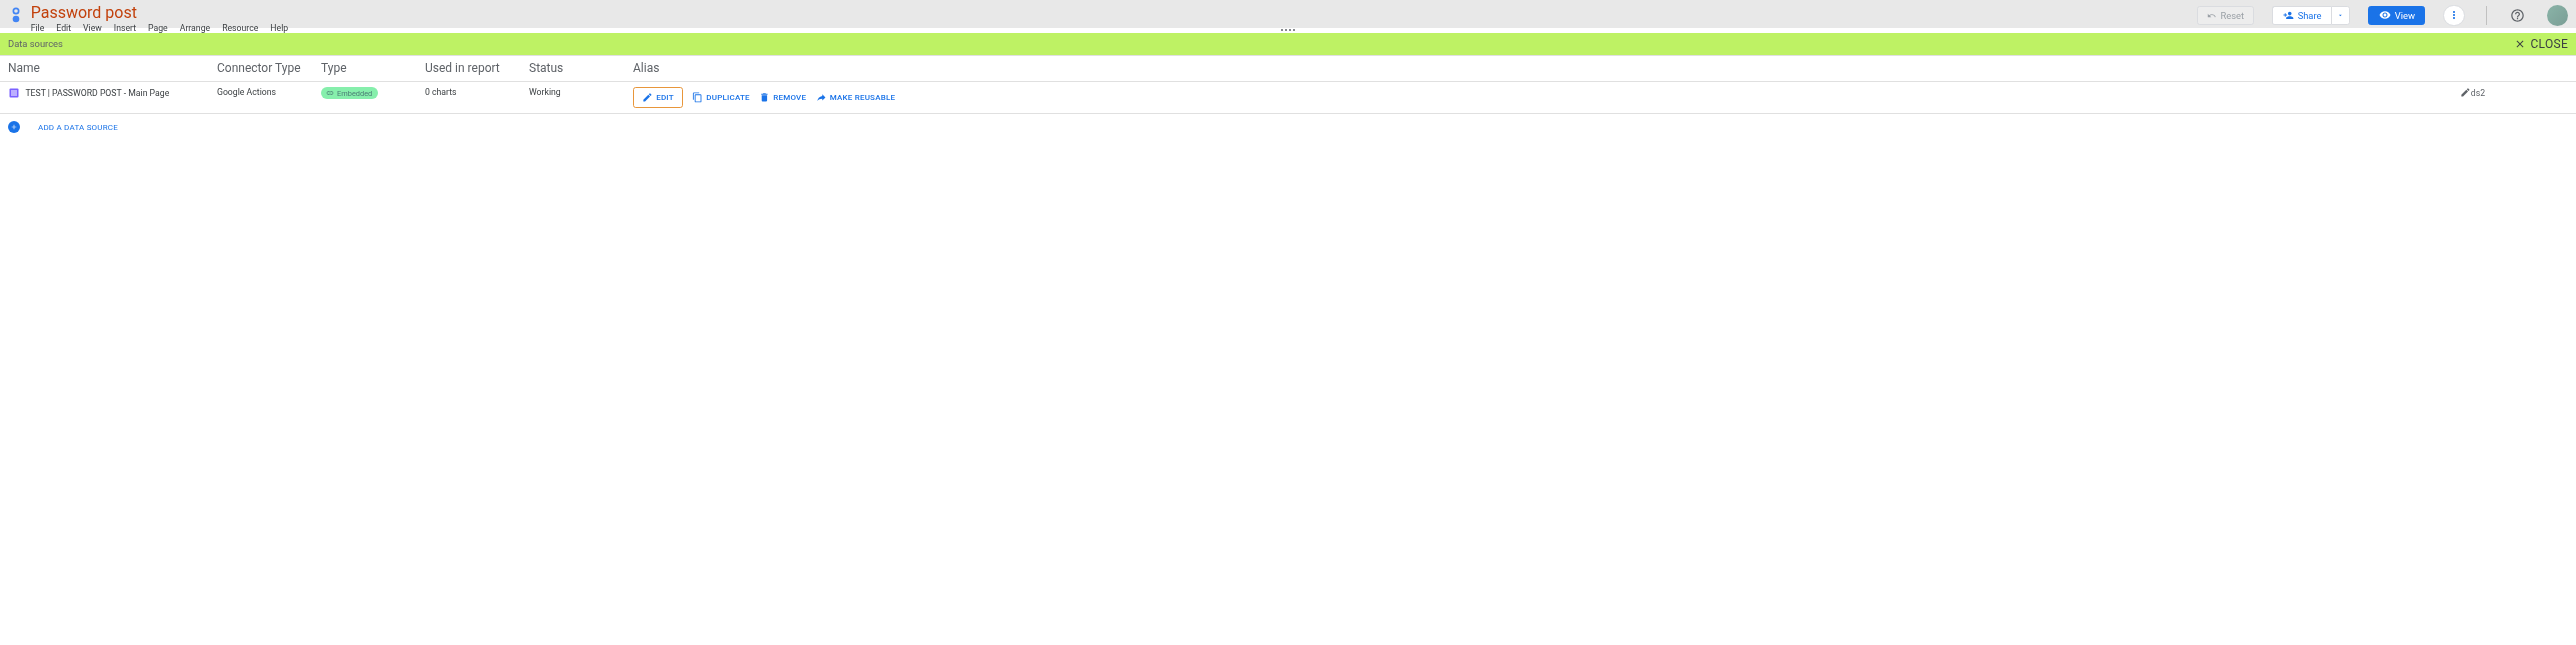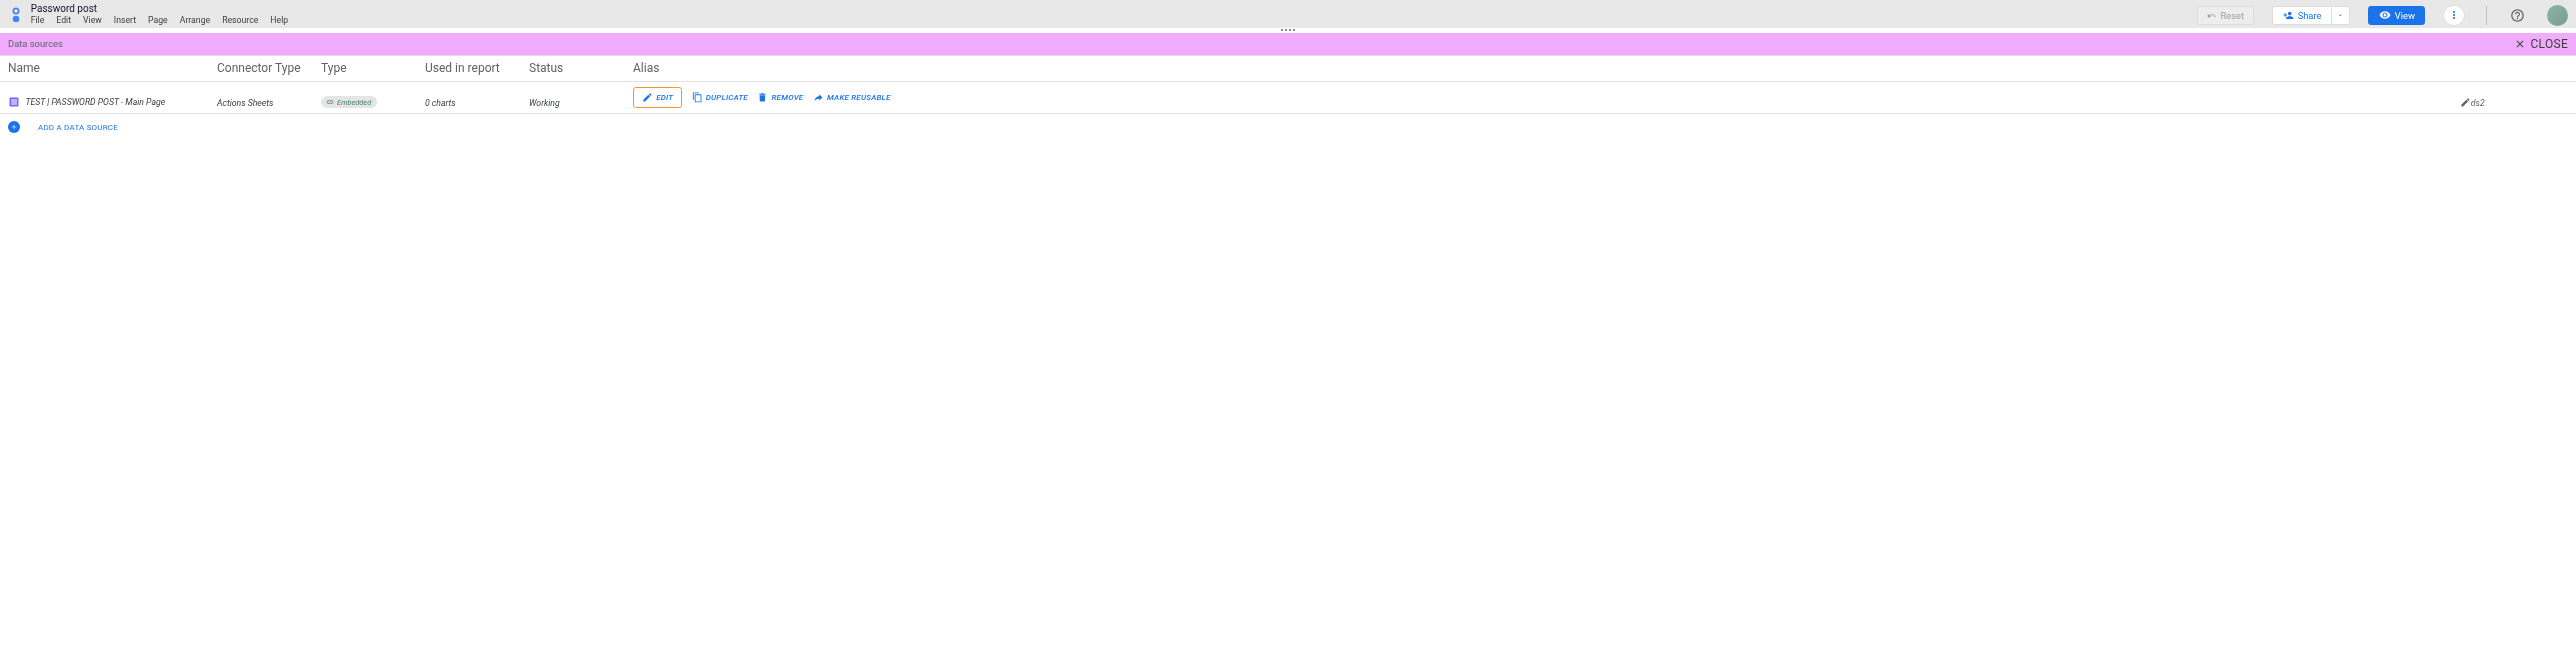--- a/index.html
+++ b/index.html
@@ -30,22 +30,22 @@
       width: 16px;
       height: 16px;
       margin-top: 3.4px;
       flex-shrink: 0;
     }
     .title-block {
       display: flex;
       flex-direction: column;
     }
     .doc-title {
-      font-size: 10px;
-      color: #0f172a;
+      font-size: 16px;
+      color: #c2410c;
       font-weight: 400;
       padding-bottom: 0.7px;
     }
     .menu-bar {
       display: flex;
       gap: 12px;
       font-size: 8.7px;
       color: #3c4043;
     }
     .menu-item {
@@ -145,21 +145,21 @@
       height: 2px;
       border-radius: 50%;
       background: #5f6368;
     }
     .subheader {
       display: flex;
       justify-content: space-between;
       align-items: center;
       padding: 0 8px;
       height: 23.5px;
-      background: #f0abfc;
+      background: #bef264;
       border-bottom: 0.7px solid #e0e0e0;
     }
     .subheader-title {
       font-size: 9.4px;
       color: #5f6368;
     }
     .close-btn {
       display: flex;
       align-items: center;
       gap: 4px;
@@ -177,42 +177,41 @@
     }
     .col-name { width: 209px; }
     .col-connector { width: 104px; }
     .col-type { width: 104px; }
     .col-used { width: 104px; }
     .col-status { width: 104px; }
     .col-actions { flex: 1; }
     .col-alias { width: 108px; }
     .table-row {
       display: flex;
-      align-items: flex-end;
+      align-items: flex-start;
       padding: 5.4px 8px;
       border-bottom: 0.7px solid #e0e0e0;
       font-size: 8.7px;
       color: #3c4043;
-      font-style: italic;
     }
     .ds-name-cell {
       display: flex;
       align-items: center;
       gap: 5.4px;
     }
     .ds-icon {
       width: 12px;
       height: 12px;
       flex-shrink: 0;
     }
     .badge-embedded {
       display: inline-flex;
       align-items: center;
       gap: 2.7px;
-      background: #e5e5e5;
+      background: #86efac;
       color: #4a7c74;
       padding: 1.3px 5.4px;
       border-radius: 6.7px;
       font-size: 7.4px;
     }
     .actions-cell {
       display: flex;
       align-items: center;
       gap: 9.4px;
     }
@@ -359,21 +358,21 @@
 <div class="table-row">
   <div class="col-name ds-name-cell">
     <svg class="ds-icon" viewBox="0 0 24 24">
       <rect x="3" y="3" width="18" height="18" rx="2" fill="#7b61ff"></rect>
       <rect x="6" y="7" width="12" height="2" fill="#fff"></rect>
       <rect x="6" y="11" width="12" height="2" fill="#fff"></rect>
       <rect x="6" y="15" width="12" height="2" fill="#fff"></rect>
     </svg>
     <span>TEST | PASSWORD POST - Main Page</span>
   </div>
-  <div class="col-connector">Actions Sheets</div>
+  <div class="col-connector">Google Actions</div>
   <div class="col-type">
     <span class="badge-embedded">
       <svg width="8" height="8" viewBox="0 0 24 24">
           <path fill="#4a7c74" d="M3.9 12c0-1.71 1.39-3.1 3.1-3.1h4V7H7c-2.76 0-5 2.24-5 5s2.24 5 5 5h4v-1.9H7c-1.71 0-3.1-1.39-3.1-3.1zM8 13h8v-2H8v2zm9-6h-4v1.9h4c1.71 0 3.1 1.39 3.1 3.1s-1.39 3.1-3.1 3.1h-4V17h4c2.76 0 5-2.24 5-5s-2.24-5-5-5z"></path>
         </svg>
       <span>Embedded</span>
     </span>
   </div>
   <div class="col-used">0 charts</div>
   <div class="col-status">Working</div>

